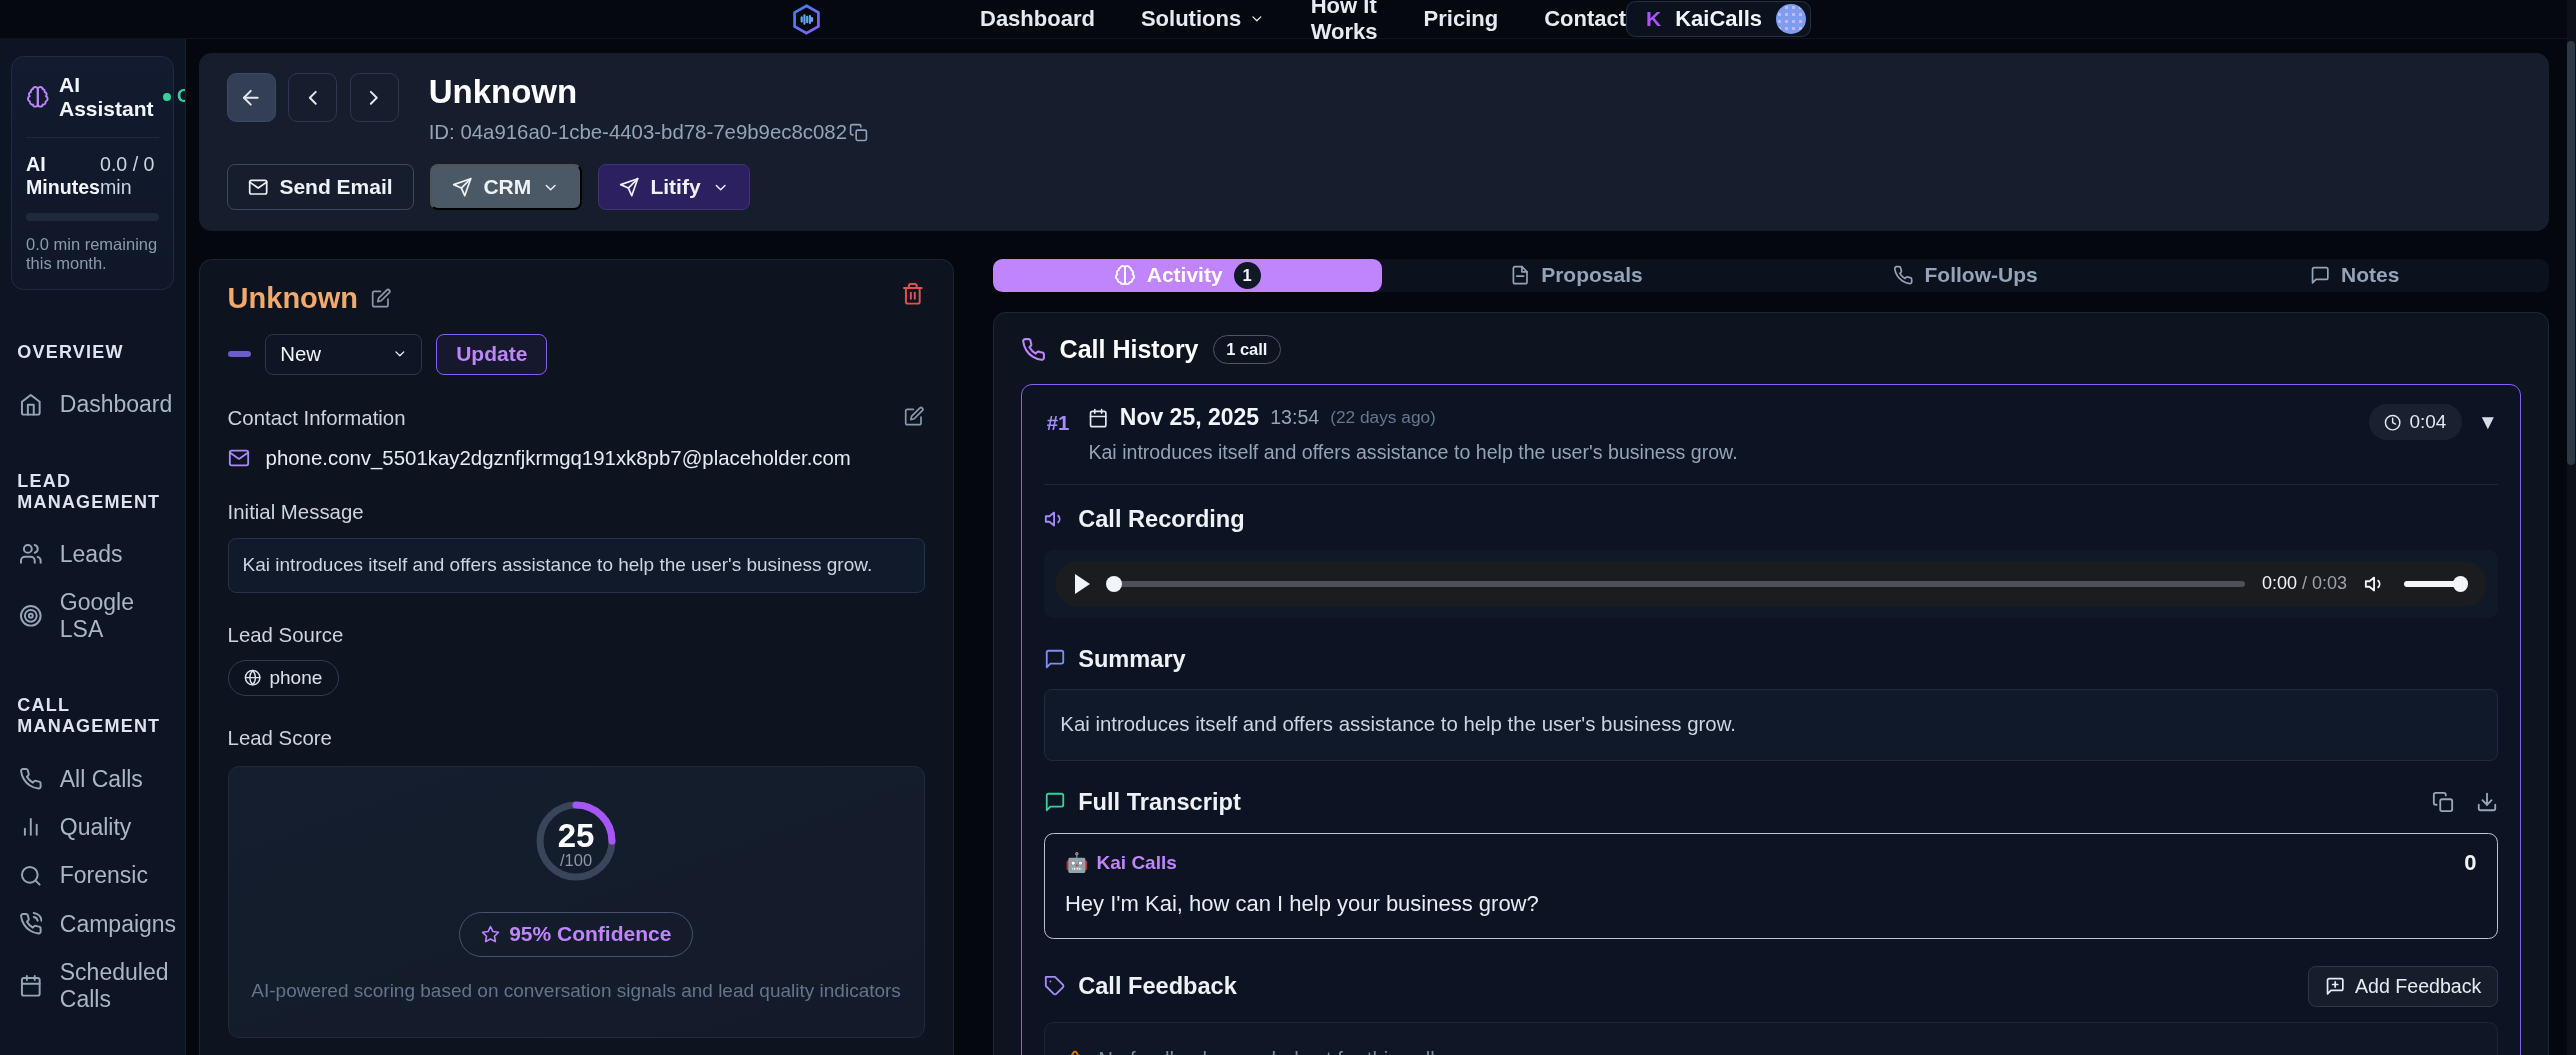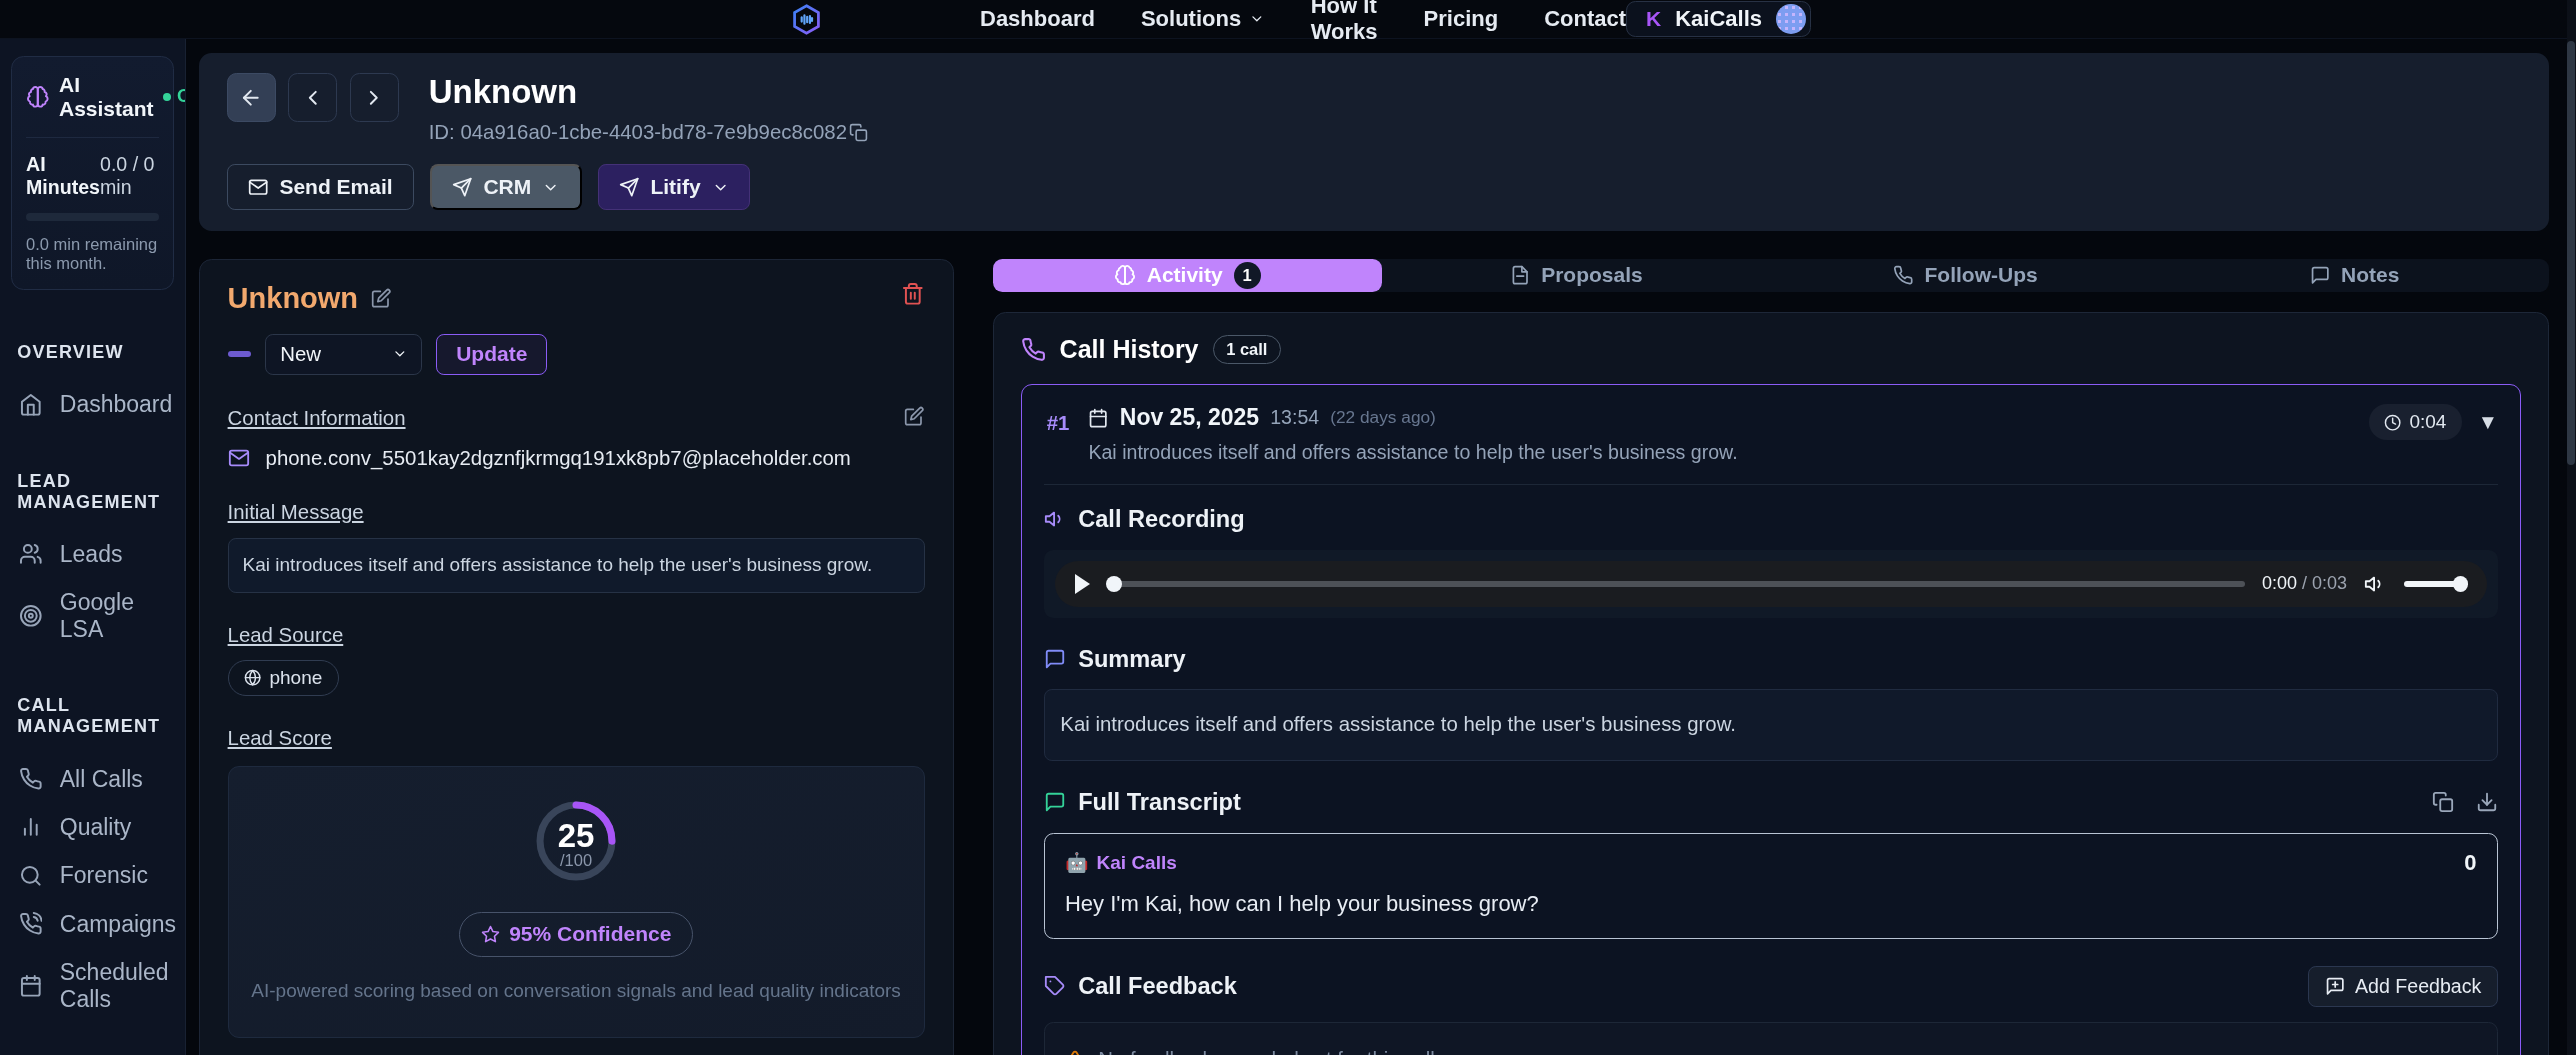--- a/index.html
+++ b/index.html
@@ -66,21 +66,21 @@
   .lead-card { width:755px; flex:none; background:#0d141f; border:0.8px solid #1c2536; border-radius:12.6px; padding:22px 28px; height:879px; }
   .lead-head { display:flex; align-items:flex-start; }
   .lead-name { color:#f2a96e; font-size:29px; font-weight:800; display:flex; align-items:center; gap:12.6px; }
   .lead-name svg { color:#8b97ab; }
   .lead-trash { margin-left:auto; color:#e05252; cursor:pointer; }
   .lead-created { display:flex; align-items:center; gap:9.4px; color:#94a3b8; font-size:19.6px; margin-top:12.6px; }
   .status-row { display:flex; align-items:center; gap:14px; margin-top:19px; }
   .status-dash { width:23.6px; height:5.5px; border-radius:3.1px; background:#6d5bd0; }
   .status-select { display:flex; align-items:center; justify-content:space-between; width:157px; height:41px; background:#0e1524; border:0.8px solid #2b3649; border-radius:7.9px; padding:0 14px; font-size:20.4px; color:#f1f5f9; cursor:pointer; }
   .btn-update { height:41px; border:0.8px solid #8b5cf6; border-radius:7.9px; background:rgba(139,92,246,.07); color:#c084fc; font-size:21px; font-weight:600; padding:0 19px; cursor:pointer; }
-  .field-label { color:#cbd5e1; font-size:20.4px; margin-top:31px; display:flex; align-items:center;text-decoration:underline; }
+  .field-label { color:#cbd5e1; font-size:20.4px; margin-top:31px; display:flex; align-items:center; }
   .field-label .edit-r { margin-left:auto; color:#8b97ab; cursor:pointer; }
   .contact-email { display:flex; align-items:center; gap:16px; margin-top:15.7px; font-size:20.4px; color:#e7ecf3; }
   .contact-email svg { color:#a78bfa; }
   .msg-box { margin-top:14px; background:#101a2b; border:0.8px solid #263245; border-radius:7.9px; padding:15.7px 14px; font-size:19px; color:#cbd5e1; }
   .source-pill { display:inline-flex; align-items:center; gap:7.9px; border:0.8px solid #303c51; border-radius:784px; padding:6.3px 15.7px; font-size:19px; color:#dbe2ec; margin-top:12.6px; }
   .score-card { margin-top:15.7px; background:linear-gradient(160deg,#151e2e,#131b2a); border:0.8px solid #1e2a3e; border-radius:11px; padding:31px 15.7px 35px; text-align:center; }
   .gauge-wrap { position:relative; width:86px; height:86px; margin:0 auto; }
   .gauge-num { position:absolute; top:19px; left:0; right:0; font-size:33px; font-weight:800; color:#ffffff; }
   .gauge-den { position:absolute; top:53px; left:0; right:0; font-size:16.5px; color:#8b97ab; }
   .conf-badge { display:inline-flex; align-items:center; gap:9.4px; border:0.8px solid #47536a; border-radius:784px; padding:9.4px 20.4px; color:#c084fc; font-size:21px; font-weight:600; margin-top:28px; }

